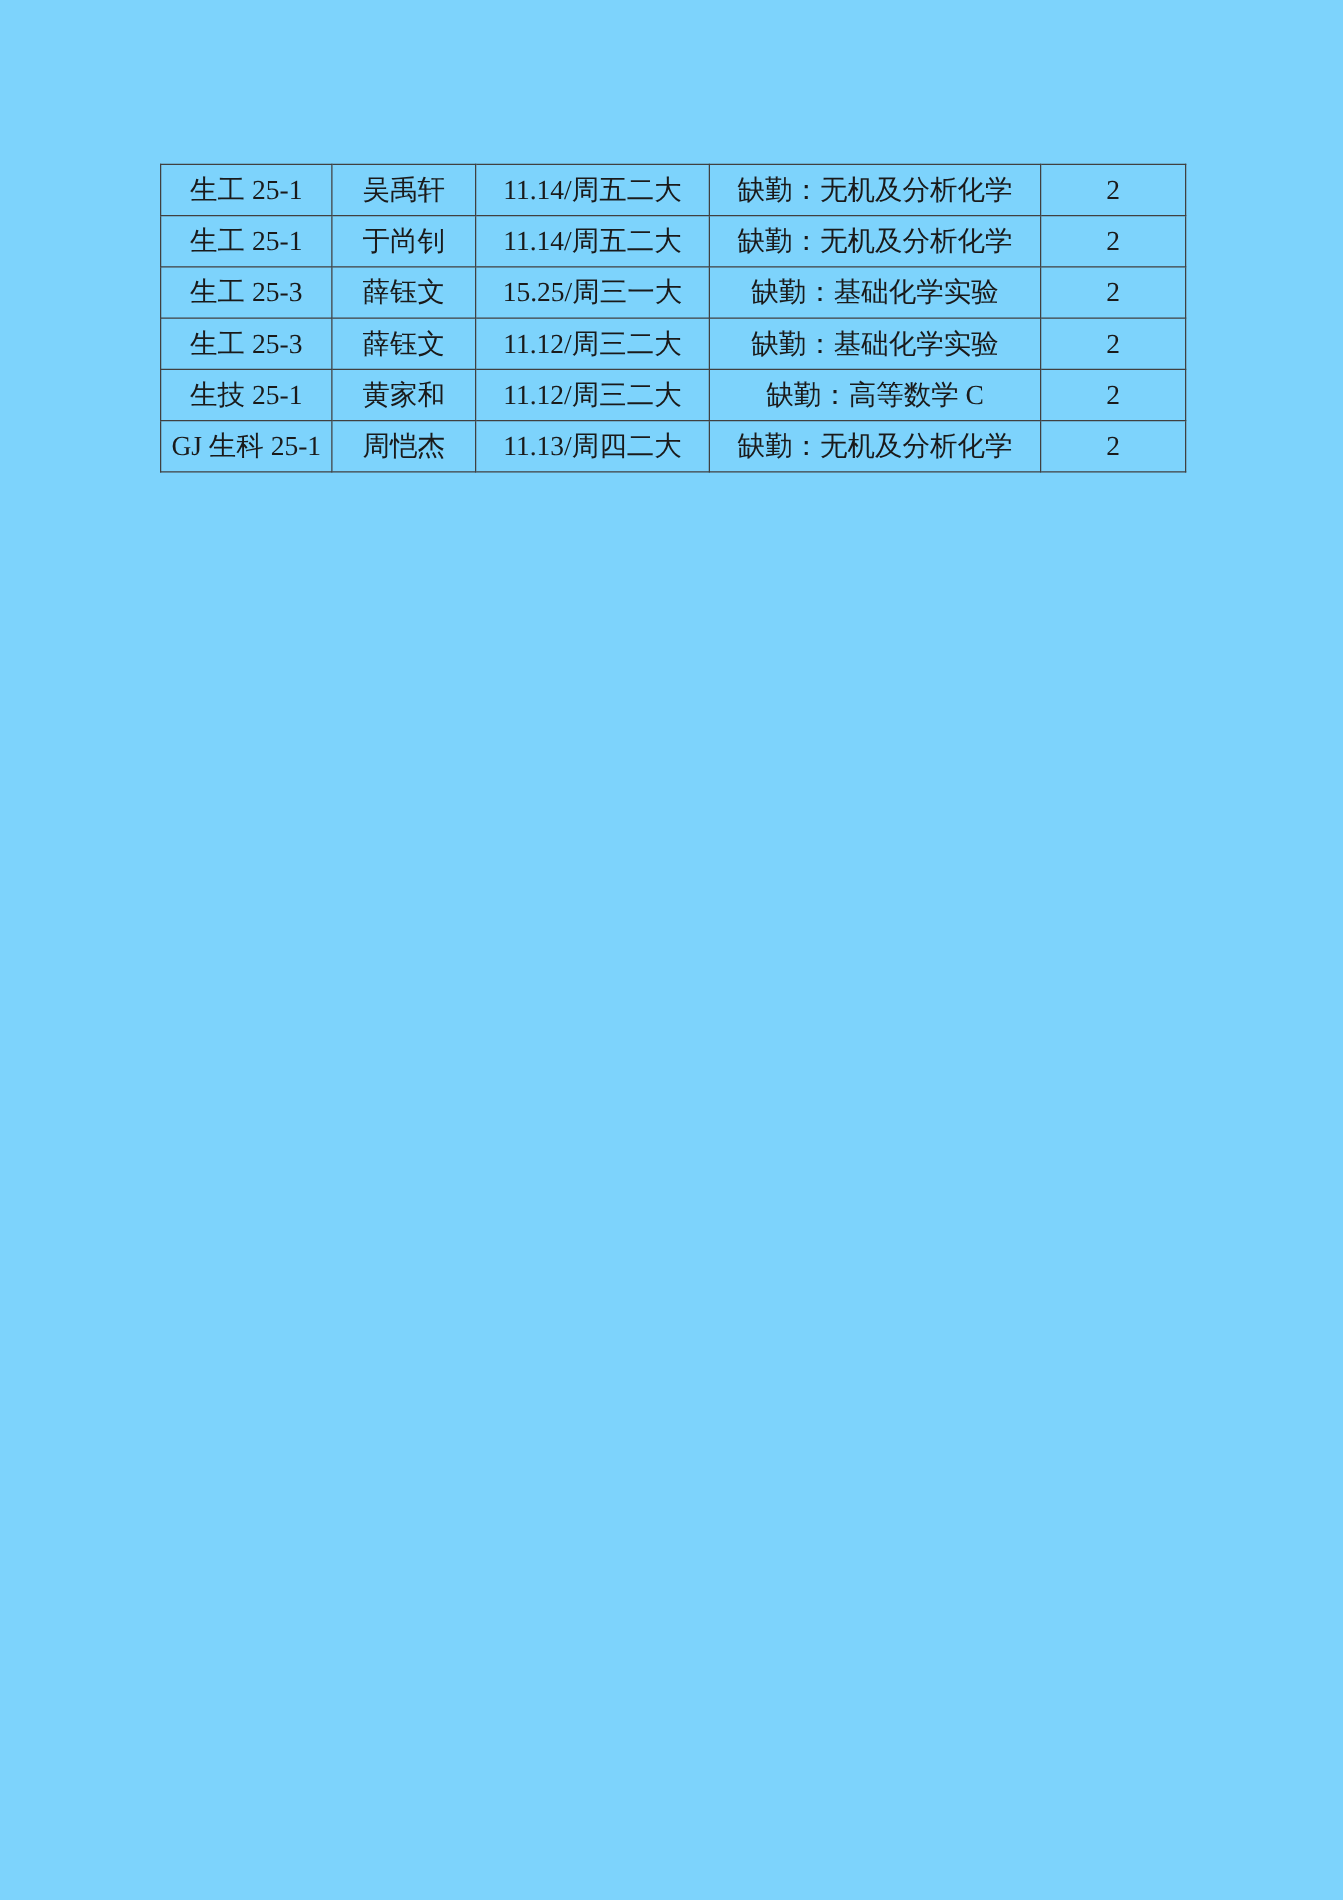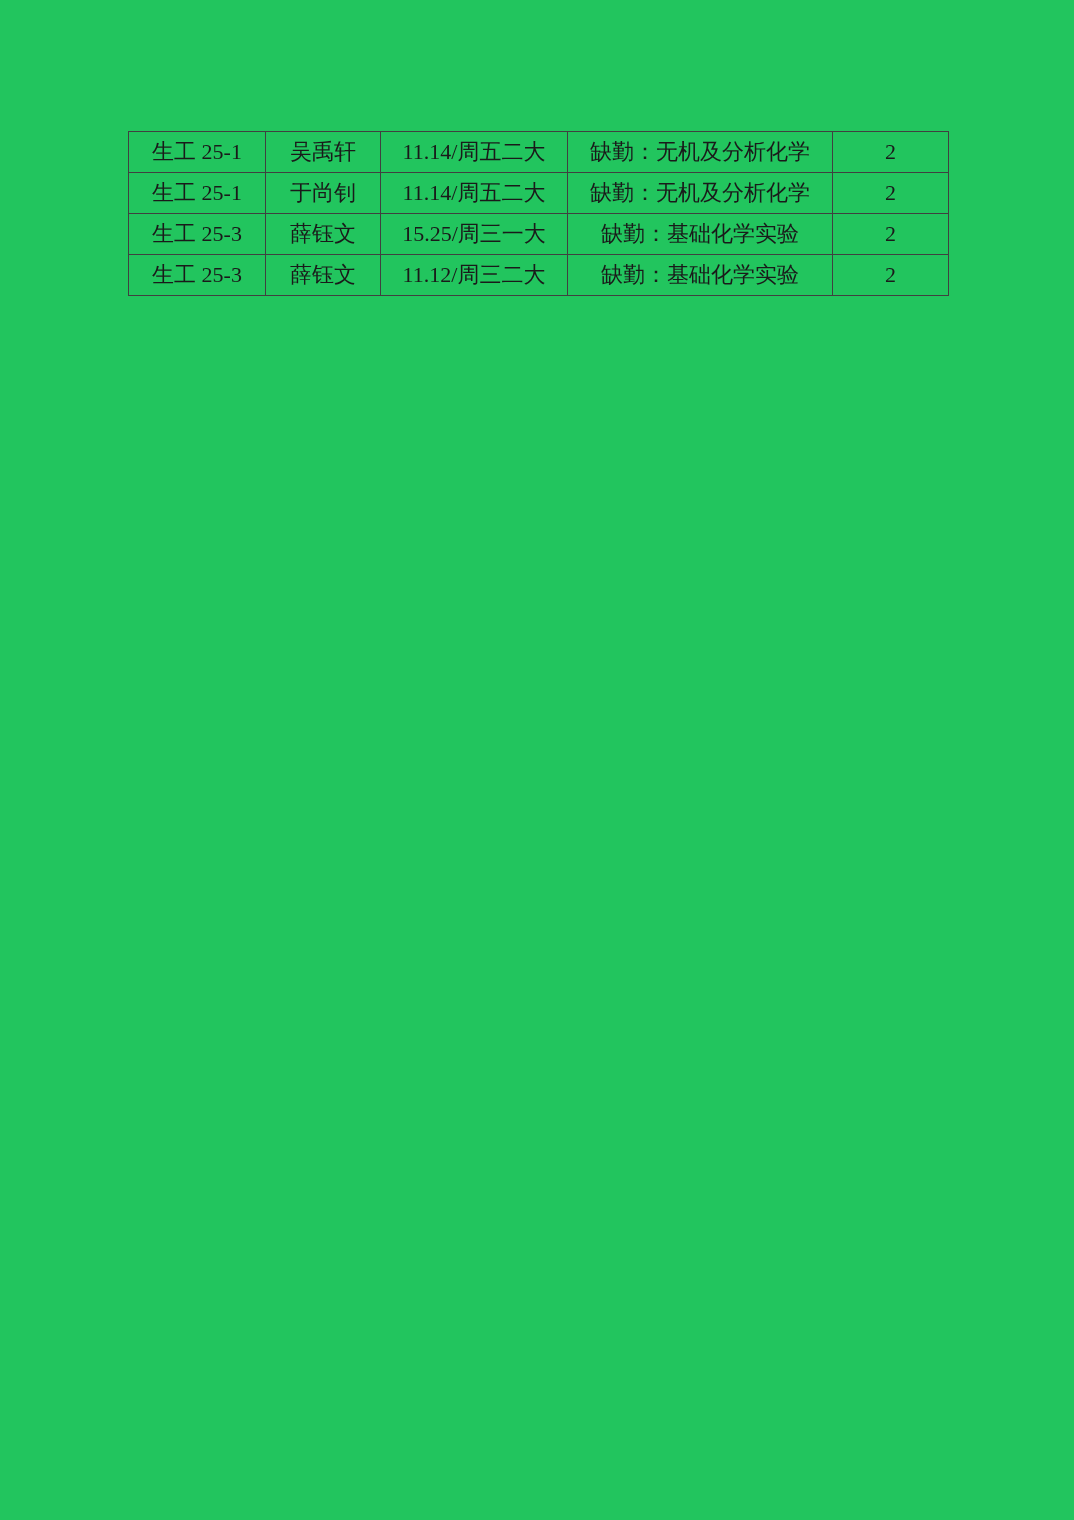--- a/index.html
+++ b/index.html
@@ -4,21 +4,21 @@
 <style>
   html, body {
     margin: 0;
     padding: 0;
     background: #ffffff;
   }
   .page {
     position: relative;
     width: 1074px;
     height: 1520px;
-    background: #22c55e;
+    background: #7dd3fc;
     color: #1a1a1a;
     font-family: "Liberation Serif", "DejaVu Serif", serif;
     overflow: hidden;
   }
 
   
   table.att {
     position: absolute;
     left: 128px;
     top: 131px;
@@ -89,20 +89,34 @@
           <td>缺勤：基础化学实验</td>
           <td>2</td>
         </tr>
         <tr>
           <td>生工 25-3</td>
           <td>薛钰文</td>
           <td>11.12/周三二大</td>
           <td>缺勤：基础化学实验</td>
           <td>2</td>
         </tr>
+        <tr>
+          <td>生技 25-1</td>
+          <td>黄家和</td>
+          <td>11.12/周三二大</td>
+          <td>缺勤：高等数学 C</td>
+          <td>2</td>
+        </tr>
+        <tr>
+          <td>GJ 生科 25-1</td>
+          <td>周恺杰</td>
+          <td>11.13/周四二大</td>
+          <td>缺勤：无机及分析化学</td>
+          <td>2</td>
+        </tr>
       </tbody>
   </table>
 
   <div class="note">
       <div class="para"></div>
       <div class="para"></div>
       <div class="para"></div>
     </div>
 
 </div>

